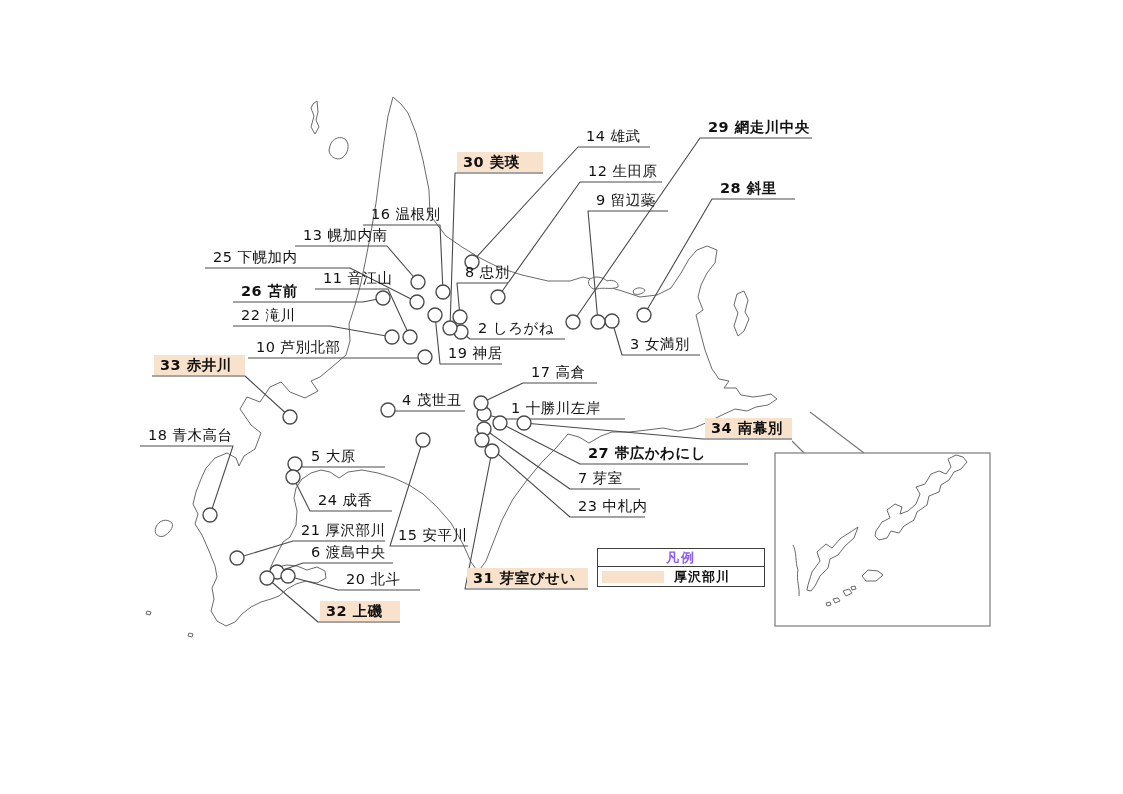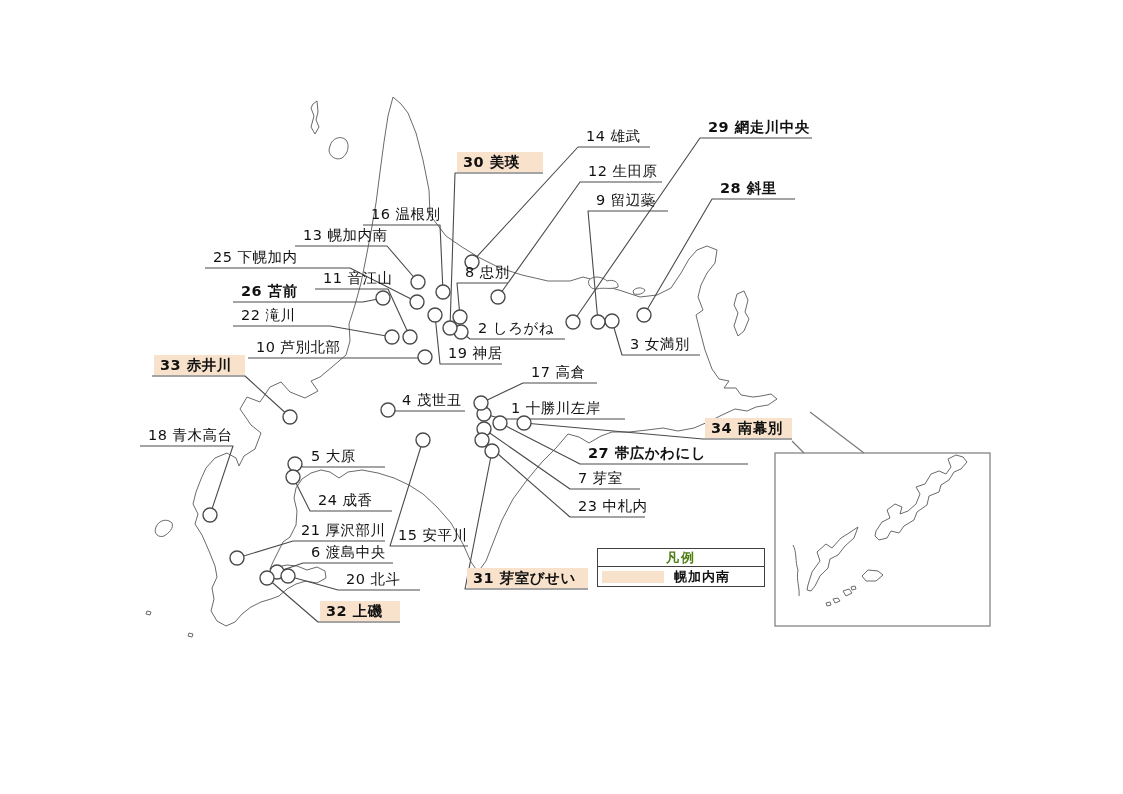--- a/index.html
+++ b/index.html
@@ -2,21 +2,21 @@
 <html><head>
 <meta charset="utf-8">
 <style>
   html,body{margin:0;padding:0;background:#ffffff;width:1123px;height:794px;overflow:hidden;
     font-family:"DejaVu Sans",sans-serif;}
   #stage{position:relative;width:1123px;height:794px;background:#fff;}
   #map-root{position:absolute;left:0;top:0;}
   svg text{font-family:"DejaVu Sans",sans-serif;fill:#111;}
   .legend{position:absolute;left:597px;top:548px;width:166px;border:1px solid #3f3f3f;background:#fff;}
   .legend-title{height:17px;border-bottom:1px solid #3f3f3f;text-align:center;font-size:13px;
-    font-weight:bold;line-height:17px;color:#4d7c0f;letter-spacing:2px;}
+    font-weight:bold;line-height:17px;color:#8b5cf6;letter-spacing:2px;}
   .legend-row{height:19px;display:flex;align-items:center;padding:0 4px;}
   .legend-swatch{width:62px;height:12px;margin-right:10px;}
   .legend-label{font-size:13px;font-weight:bold;color:#111;letter-spacing:1px;}
 </style>
 </head>
 <body>
 
 <div id="stage">
   <div id="map-root"><svg width="1123" height="794" viewBox="0 0 1123 794">
         <path d="M393,97 L401,104 408,113 416,133 423,160 429,190 430,215 446,236 462,247 480,258 500,268 522,275 548,281 570,281 583,277 594,280 605,286 622,291 640,297 657,295 671,288 681,273 689,259 697,250 707,246 717,250 715,263 707,273 701,285 698,297 703,310 696,315 700,331 705,350 712,369 719,379 729,381 724,388 736,388 741,395 753,397 761,396 771,394 777,399 768,405 756,407 747,411 735,409 722,415 708,422 694,428 678,431 663,428 647,430 629,432 612,432 601,436 589,443 579,437 568,434 556,448 542,462 527,480 513,499 502,520 493,543 486,561 478,572 471,562 463,544 451,523 437,507 423,494 409,485 394,478 378,473 362,470 348,472 339,478 330,472 321,470 311,473 302,479 296,488 294,498 297,511 296,525 290,537 283,542 278,552 273,562 270,569 277,567 287,565 297,566 307,570 317,567 325,571 326,578 317,583 306,581 296,584 287,589 279,596 271,599 261,602 251,607 242,614 235,622 226,626 217,621 211,611 214,599 212,588 217,577 215,566 209,551 202,535 195,524 198,514 193,504 196,492 201,479 206,468 215,458 227,453 236,458 239,466 244,456 255,449 261,433 251,425 240,409 247,397 260,402 270,387 281,382 290,392 305,398 318,391 311,381 320,377 332,367 346,355 350,341 349,324 355,305 361,283 366,258 371,232 376,203 380,172 384,142 388,116 Z" fill="#fff" stroke="#6a6a6a" stroke-width="1" stroke-linejoin="round"></path>
@@ -146,16 +146,16 @@
         <text x="473" y="583" font-size="14.5px" font-weight="bold" letter-spacing="0.5px">31  芽室びせい</text>
         <text x="326" y="616" font-size="14.5px" font-weight="bold" letter-spacing="0.5px">32  上磯</text>
         <text x="160" y="370" font-size="14.5px" font-weight="bold" letter-spacing="0.5px">33  赤井川</text>
         <text x="711" y="433" font-size="14.5px" font-weight="bold" letter-spacing="0.5px">34  南幕別</text>
       </svg></div>
 
   <div class="legend">
     <div class="legend-title">凡例</div>
     <div class="legend-row">
       <div class="legend-swatch" style="background: rgb(248, 226, 204);"></div>
-      <div class="legend-label">幌加内南</div>
+      <div class="legend-label">厚沢部川</div>
     </div>
   </div>
 </div>
 
 </body></html>

